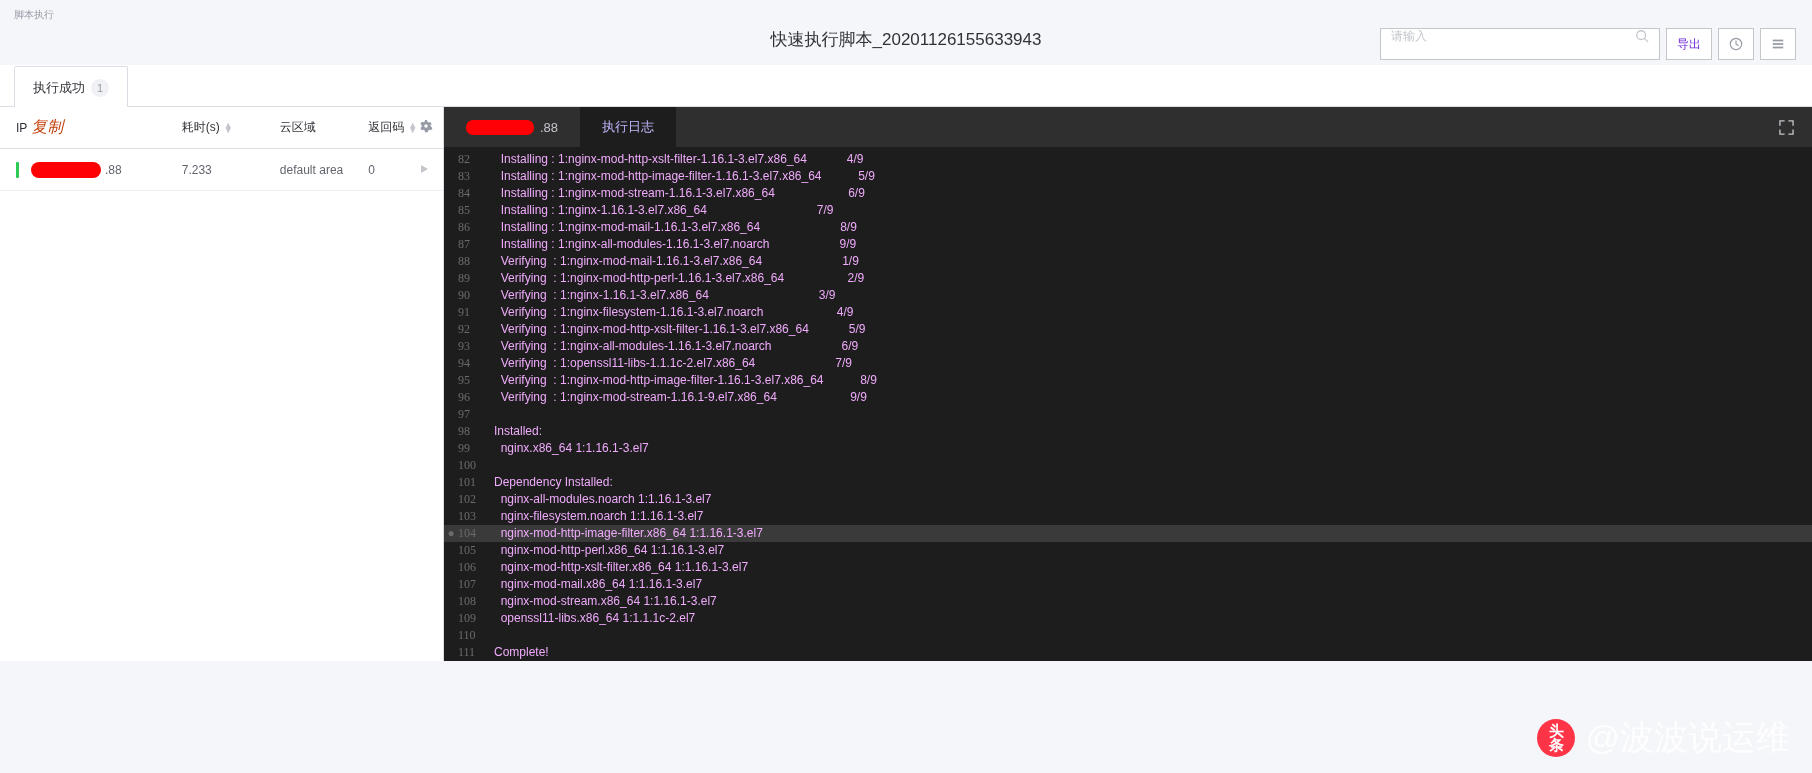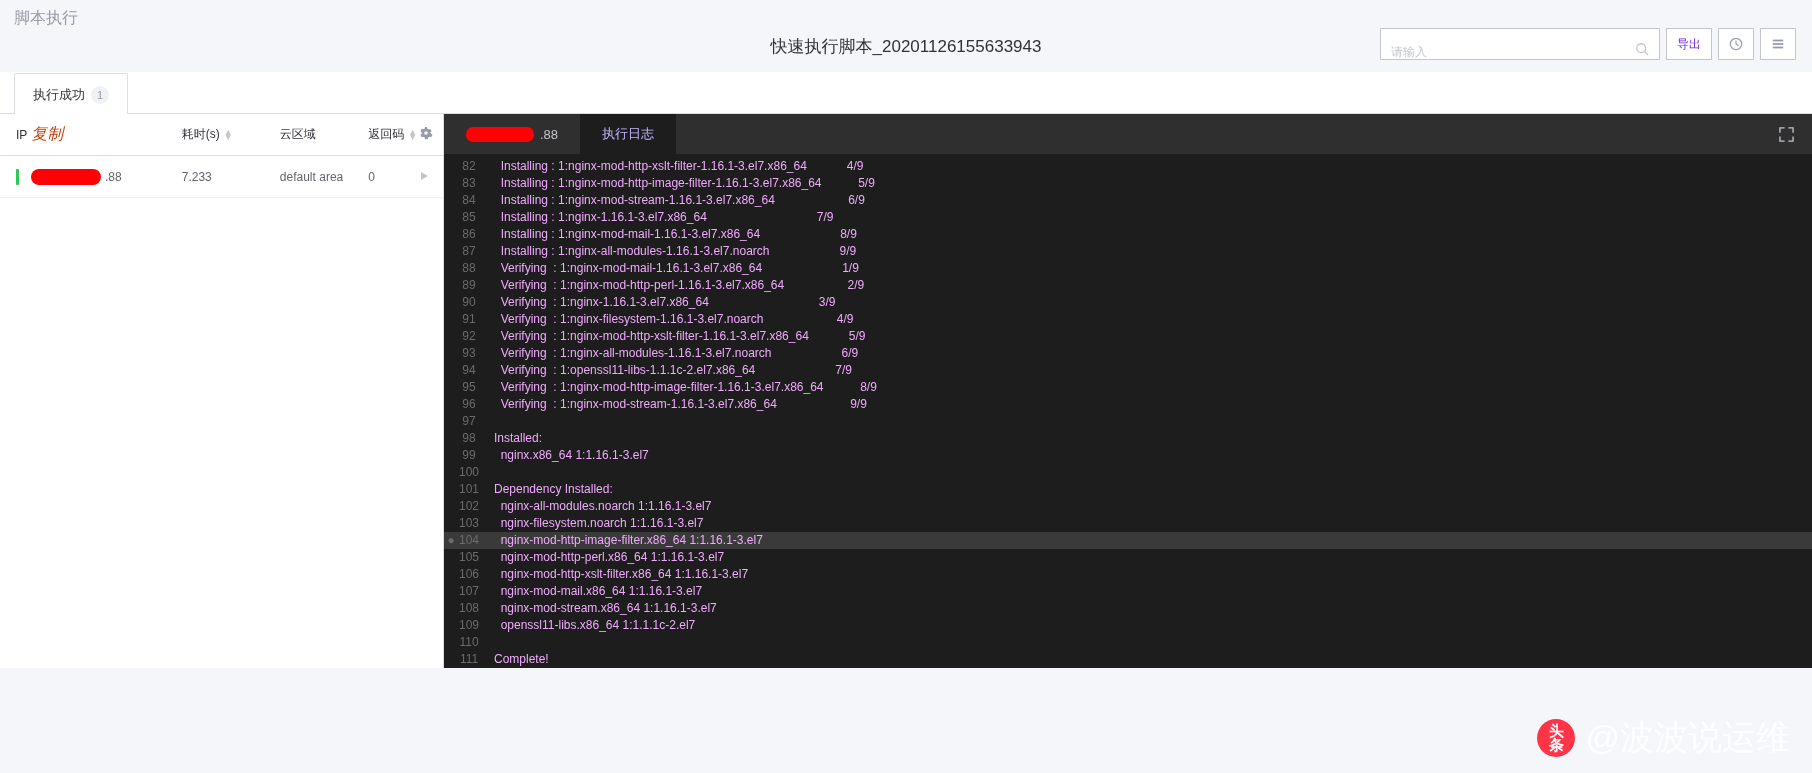--- a/index.html
+++ b/index.html
@@ -1,22 +1,22 @@
 <!DOCTYPE html>
 <html><head>
 <meta charset="utf-8">
 <style>
 * { margin:0; padding:0; box-sizing:border-box; font-family:-apple-system,BlinkMacSystemFont,"PingFang SC","Microsoft YaHei",sans-serif; }
 body { background:#f5f6fa; font-size:13px; color:#63656e; width:1812px; height:773px; overflow:hidden; position:relative; }
 
-.breadcrumb { padding:8px 14px 2px; font-size:16px; color:#979ba5; }
+.breadcrumb { padding:8px 14px 2px; font-size:10px; color:#979ba5; }
 .page-title { padding:4px 14px 14px; font-size:17px; color:#313238;text-align:center; }
 
 .topbar-right { position:absolute; top:28px; right:16px; display:flex; gap:6px; align-items:center; }
-.search-box { width:280px; height:32px; border:1px solid #c4c6cc; background:#fff; display:flex; align-items:flex-end; padding:0 10px; }
+.search-box { width:280px; height:32px; border:1px solid #c4c6cc; background:#fff; display:flex; align-items:flex-start; padding:0 10px; }
 .search-box input { flex:1; border:0; outline:0; font-size:12px; color:#63656e; background:transparent; }
 .search-box input::placeholder { color:#c4c6cc; }
 .ic-btn { height:32px; min-width:32px; padding:0 10px; border:1px solid #c4c6cc; background:#fff; display:flex; align-items:center; justify-content:center; cursor:pointer; font-size:12px; color:#6d28d9; }
 .ic-btn svg { width:14px; height:14px; fill:#979ba5; }
 
 .tabs { background:#fff; border-bottom:1px solid #dcdee5; padding:0 14px; display:flex; }
 .tab { padding:12px 18px 10px; font-size:13px; color:#63656e; cursor:pointer; display:flex; align-items:center; gap:6px; border:1px solid transparent; border-bottom:0; position:relative; top:1px; }
 .tab.active { border-color:#dcdee5; background:#fff; color:#313238; border-radius:2px 2px 0 0;justify-content:space-between; }
 .badge { display:inline-flex; align-items:center; justify-content:center; min-width:18px; height:18px; padding:0 5px; border-radius:9px; background:#f0f1f5; font-size:11px; color:#979ba5; }
 
@@ -41,21 +41,21 @@
 .log-tab.ip { background:#2f2f2f; gap:6px; }
 .log-tab.active { background:#1d1d1d; color:#c4b5fd; }
 .ip-mask-s { width:68px; height:15px; background:#ff0004; border-radius:7px; display:inline-block; }
 .expand-btn { position:absolute; right:10px; top:0; height:40px; width:32px; display:flex; align-items:center; justify-content:center; cursor:pointer; }
 .expand-btn svg { width:15px; height:15px; fill:#c4c6cc; }
 
 .log-body { flex:1; overflow:hidden; padding-top:4px; }
 .log-line { display:flex; align-items:flex-start; line-height:17px; min-height:17px; white-space:pre; }
 .log-line.hl { background:#3a3a3a; }
 .gutter-dot { width:14px; text-align:center; color:#6b6b6b; }
-.ln { width:36px; text-align:center; color:#6b6b6b; padding-right:14px; flex-shrink:0; }
+.ln { width:36px; text-align:left; color:#6b6b6b; padding-right:14px; flex-shrink:0;font-family:Liberation Serif, serif; }
 .log-txt { color:#f0abfc; }
 
 .watermark { position:absolute; right:22px; bottom:12px; display:flex; align-items:center; gap:10px; font-family:-apple-system,"PingFang SC","Microsoft YaHei",sans-serif; color:rgba(255,255,255,0.85); font-size:34px; font-weight:500; }
 .watermark .wm-badge { width:38px; height:38px; border-radius:19px; background:#ff3547; display:flex; align-items:center; justify-content:center; color:#fff; font-size:18px; font-weight:bold; flex-direction:column; line-height:14px; }
 .watermark .wm-zi { font-size:15px; }
 </style>
 </head>
 <body>
 
 <div class="breadcrumb">脚本执行</div>
@@ -154,21 +154,21 @@
         <div class="log-line"><span class="gutter-dot"></span><span class="ln">86</span><span class="log-txt">  Installing : 1:nginx-mod-mail-1.16.1-3.el7.x86_64                        8/9</span></div>
         <div class="log-line"><span class="gutter-dot"></span><span class="ln">87</span><span class="log-txt">  Installing : 1:nginx-all-modules-1.16.1-3.el7.noarch                     9/9</span></div>
         <div class="log-line"><span class="gutter-dot"></span><span class="ln">88</span><span class="log-txt">  Verifying  : 1:nginx-mod-mail-1.16.1-3.el7.x86_64                        1/9</span></div>
         <div class="log-line"><span class="gutter-dot"></span><span class="ln">89</span><span class="log-txt">  Verifying  : 1:nginx-mod-http-perl-1.16.1-3.el7.x86_64                   2/9</span></div>
         <div class="log-line"><span class="gutter-dot"></span><span class="ln">90</span><span class="log-txt">  Verifying  : 1:nginx-1.16.1-3.el7.x86_64                                 3/9</span></div>
         <div class="log-line"><span class="gutter-dot"></span><span class="ln">91</span><span class="log-txt">  Verifying  : 1:nginx-filesystem-1.16.1-3.el7.noarch                      4/9</span></div>
         <div class="log-line"><span class="gutter-dot"></span><span class="ln">92</span><span class="log-txt">  Verifying  : 1:nginx-mod-http-xslt-filter-1.16.1-3.el7.x86_64            5/9</span></div>
         <div class="log-line"><span class="gutter-dot"></span><span class="ln">93</span><span class="log-txt">  Verifying  : 1:nginx-all-modules-1.16.1-3.el7.noarch                     6/9</span></div>
         <div class="log-line"><span class="gutter-dot"></span><span class="ln">94</span><span class="log-txt">  Verifying  : 1:openssl11-libs-1.1.1c-2.el7.x86_64                        7/9</span></div>
         <div class="log-line"><span class="gutter-dot"></span><span class="ln">95</span><span class="log-txt">  Verifying  : 1:nginx-mod-http-image-filter-1.16.1-3.el7.x86_64           8/9</span></div>
-        <div class="log-line"><span class="gutter-dot"></span><span class="ln">96</span><span class="log-txt">  Verifying  : 1:nginx-mod-stream-1.16.1-3.el7.x86_64                      9/9</span></div>
+        <div class="log-line"><span class="gutter-dot"></span><span class="ln">96</span><span class="log-txt">  Verifying  : 1:nginx-mod-stream-1.16.1-9.el7.x86_64                      9/9</span></div>
         <div class="log-line"><span class="gutter-dot"></span><span class="ln">97</span><span class="log-txt"></span></div>
         <div class="log-line"><span class="gutter-dot"></span><span class="ln">98</span><span class="log-txt">Installed:</span></div>
         <div class="log-line"><span class="gutter-dot"></span><span class="ln">99</span><span class="log-txt">  nginx.x86_64 1:1.16.1-3.el7</span></div>
         <div class="log-line"><span class="gutter-dot"></span><span class="ln">100</span><span class="log-txt"></span></div>
         <div class="log-line"><span class="gutter-dot"></span><span class="ln">101</span><span class="log-txt">Dependency Installed:</span></div>
         <div class="log-line"><span class="gutter-dot"></span><span class="ln">102</span><span class="log-txt">  nginx-all-modules.noarch 1:1.16.1-3.el7</span></div>
         <div class="log-line"><span class="gutter-dot"></span><span class="ln">103</span><span class="log-txt">  nginx-filesystem.noarch 1:1.16.1-3.el7</span></div>
         <div class="log-line hl"><span class="gutter-dot">●</span><span class="ln">104</span><span class="log-txt">  nginx-mod-http-image-filter.x86_64 1:1.16.1-3.el7</span></div>
         <div class="log-line"><span class="gutter-dot"></span><span class="ln">105</span><span class="log-txt">  nginx-mod-http-perl.x86_64 1:1.16.1-3.el7</span></div>
         <div class="log-line"><span class="gutter-dot"></span><span class="ln">106</span><span class="log-txt">  nginx-mod-http-xslt-filter.x86_64 1:1.16.1-3.el7</span></div>

